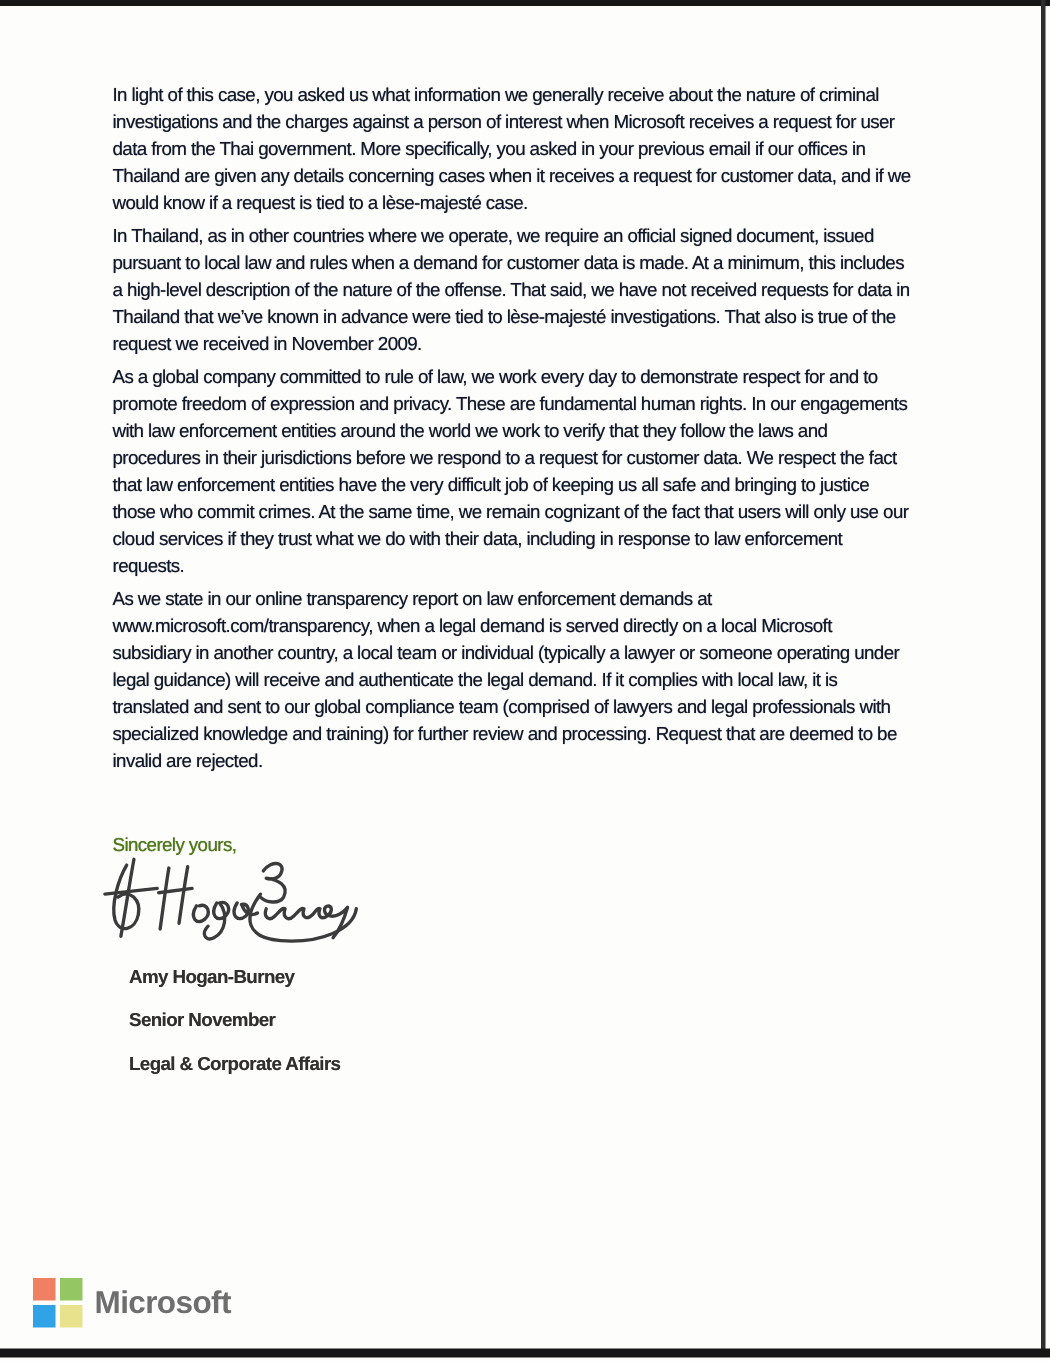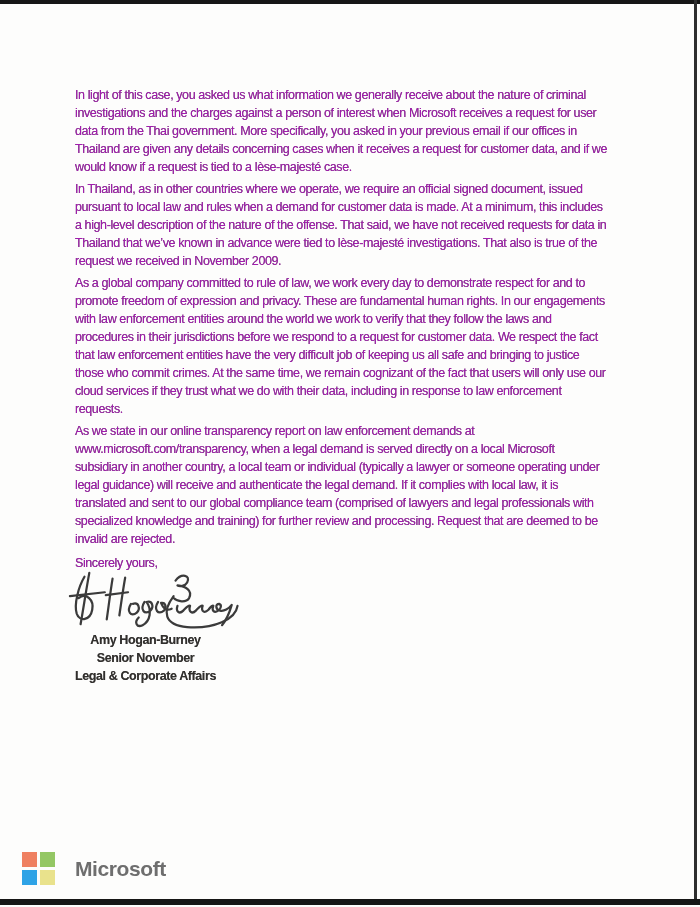--- a/index.html
+++ b/index.html
@@ -20,37 +20,37 @@
     background: #161616;
   }
   .edge-top    { left: 0; top: 0; width: 700px; height: 4px; }
   .edge-right  { left: 694px; top: 0; width: 3px; height: 903px; background: #2e2e2e; }
   .edge-bottom { left: 0; top: 899px; width: 700px; height: 6px; }
 
   
   .letter-body {
     position: absolute;
     left: 75px;
-    top: 86px;
+    top: 54px;
     width: 620px;
-    color: #a21caf;
+    color: #0f172a;
     font-size: 12.5px;
     line-height: 18px;
     letter-spacing: -0.4px;
     text-shadow: 0 0 0.6px rgba(49,47,45,0.75);
   }
   .para {
     margin: 0 0 4px 0;
     white-space: pre-line;
   }
   .closing-block {
     position: absolute;
     left: 75px;
     top: 554px;
-    color: #a21caf;
+    color: #4d7c0f;
     font-size: 12.5px;
     line-height: 18px;
     letter-spacing: -0.4px;
     text-shadow: 0 0 0.6px rgba(49,47,45,0.75);
   }
   .signature-svg {
     position: absolute;
     left: 66px;
     top: 569px;
   }
@@ -58,30 +58,30 @@
     position: absolute;
     left: 75px;
     top: 631px;
     color: #312f2d;
     font-size: 12.5px;
     line-height: 18px;
     letter-spacing: -0.4px;
     font-weight: 700;
     text-shadow: 0 0 0.4px rgba(49,47,45,0.6);
   }
-  .signer-block div { margin: 0; text-align: center; }
+  .signer-block div { margin: 11px; }
 
   
   .footer-logo {
     position: absolute;
     left: 22px;
     top: 852px;
     display: flex;
     align-items: center;
-    gap: 20px;
+    gap: 8px;
   }
   .ms-squares {
     display: grid;
     grid-template-columns: 15px 15px;
     grid-template-rows: 15px 15px;
     gap: 3px;
   }
   .ms-squares span { display: block; width: 15px; height: 15px; }
   .ms-wordmark {
     font-size: 21px;

